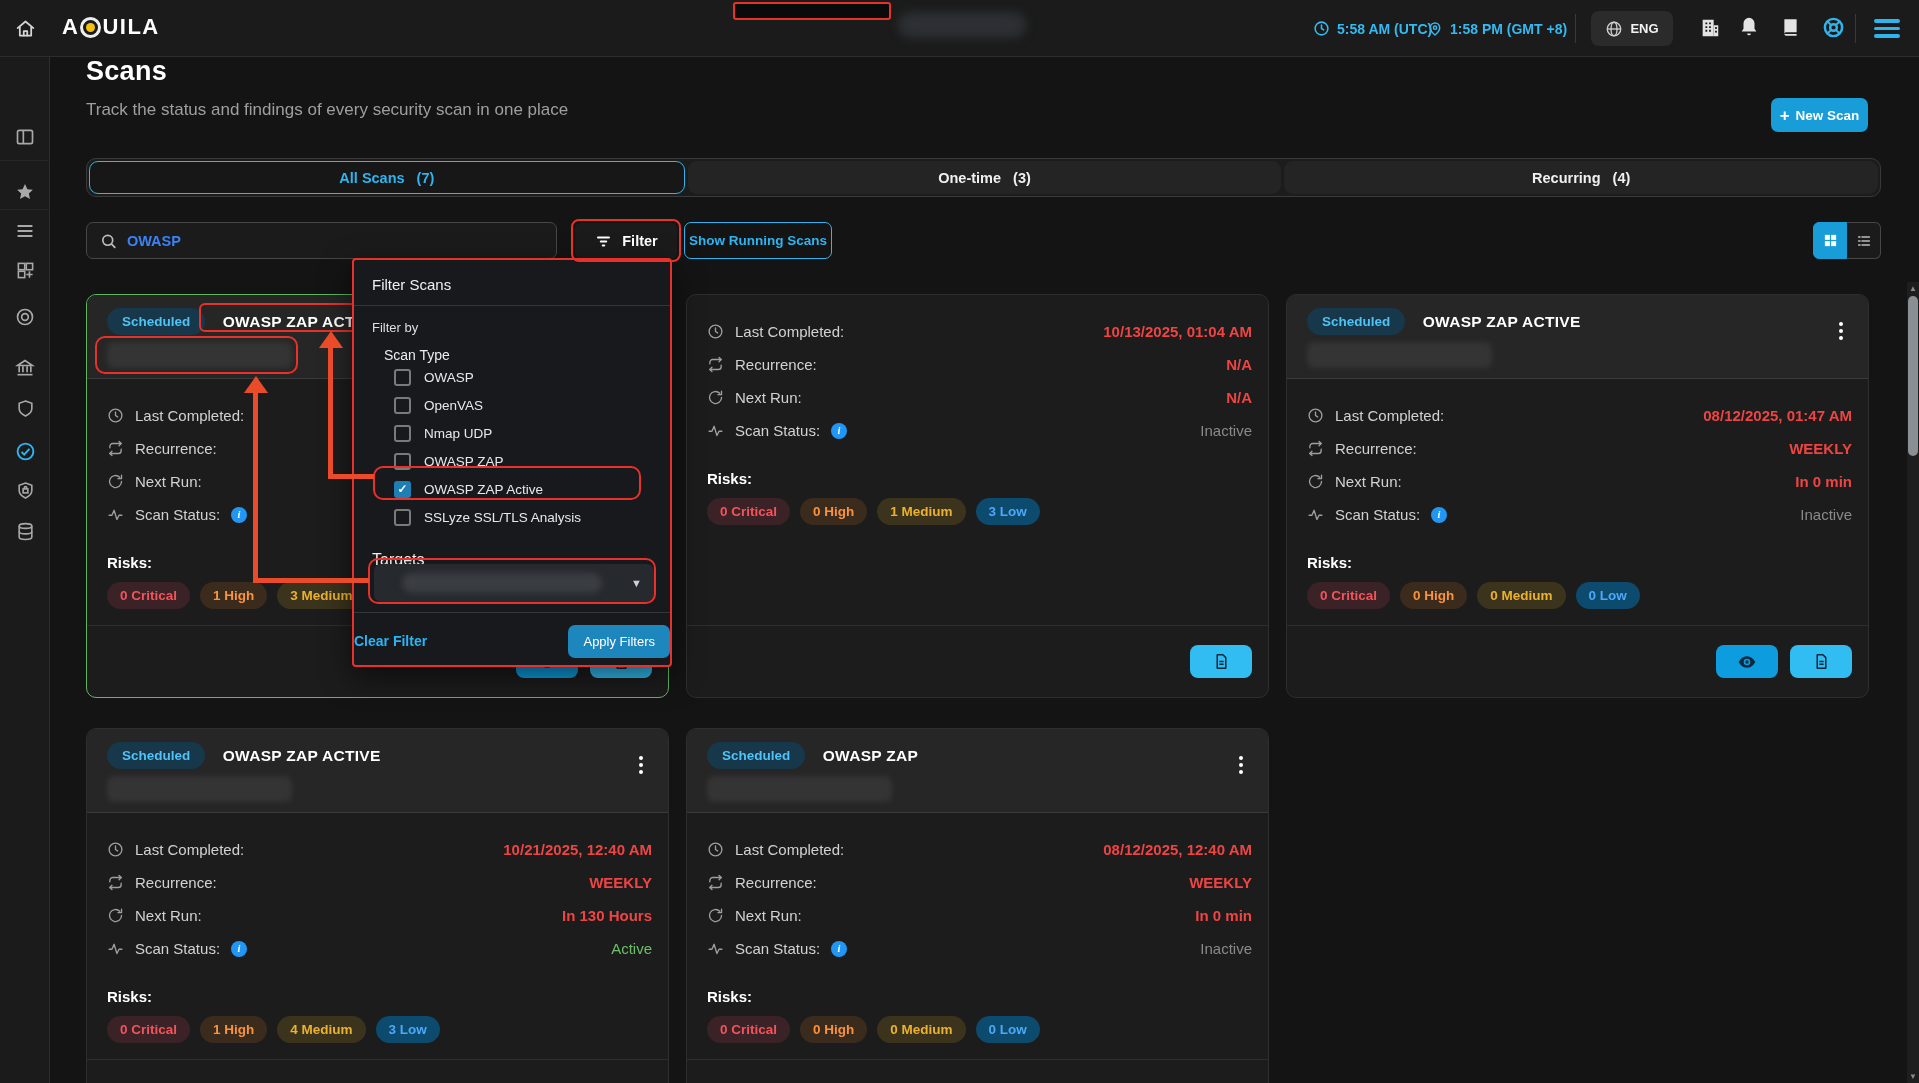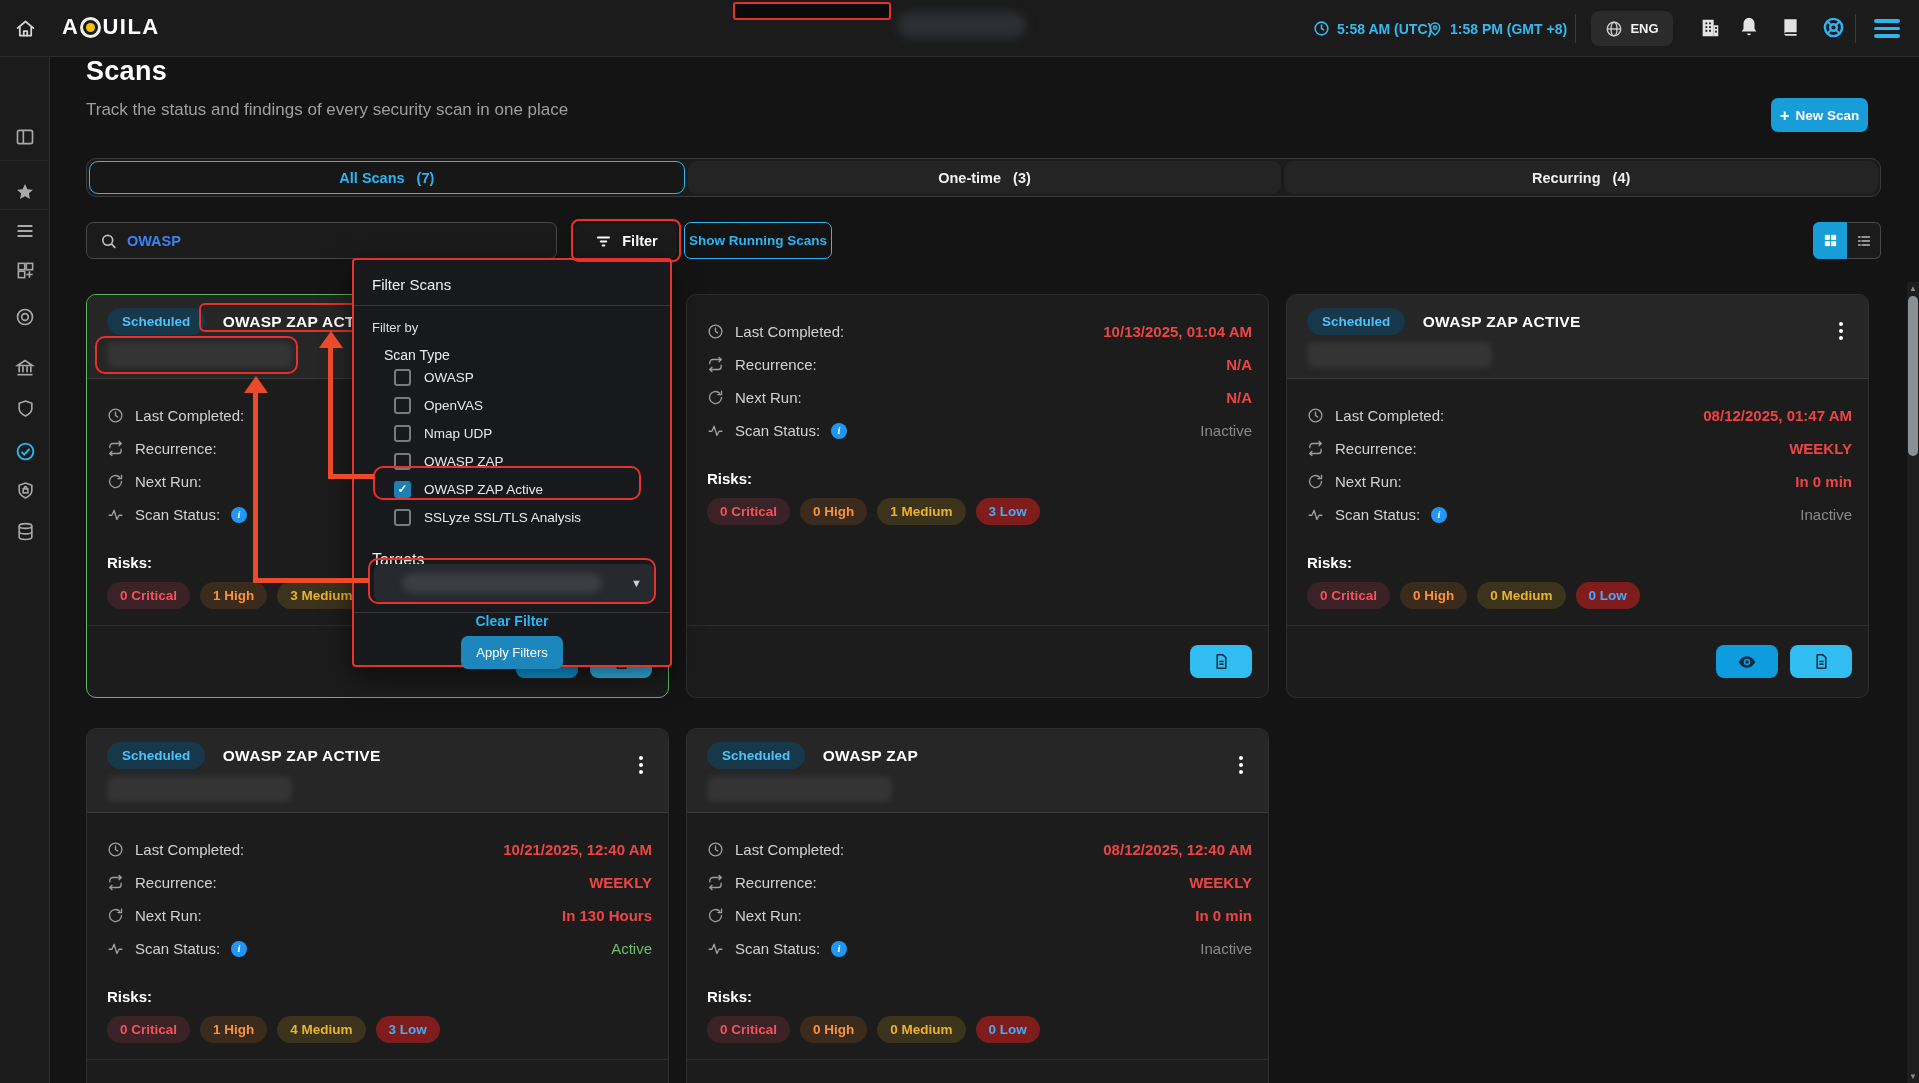--- a/index.html
+++ b/index.html
@@ -97,21 +97,21 @@
   .fval.status--active { color:#6abf69; font-weight:normal; }
   .info-icon { width:16px; height:16px; border-radius:50%; background:#2196f3; color:#fff;
     font-size:10.5px; font-weight:bold; display:inline-flex; align-items:center; justify-content:center;
     font-family:"Liberation Serif", serif; font-style:italic; }
   .risks-label { margin-top:23px; font-size:15px; font-weight:bold; }
   .chips { margin-top:11px; display:flex; gap:10px; }
   .chip { padding:6px 13px; border-radius:15px; font-size:13.5px; font-weight:bold; white-space:nowrap; }
   .chip--critical { color:#f5535a; background:#3b2227; }
   .chip--high     { color:#fb923c; background:#3b2b1d; }
   .chip--medium   { color:#ecb22e; background:#3b331c; }
-  .chip--low      { color:#4da8f8; background:#7f1d1d; }
+  .chip--low      { color:#4da8f8; background:#0c4a6e; }
   .card-footer { position:absolute; left:0; right:0; bottom:0; height:72px; border-top:1px solid #2e2e2e;
     display:flex; align-items:center; justify-content:flex-end; gap:12px; padding:0 16px; }
   .btn-eye, .btn-file { width:62px; height:33px; border:none; border-radius:8px; display:flex;
     align-items:center; justify-content:center; cursor:pointer; color:#0b2a3d; }
   .btn-eye  { background:#0d9dde; }
   .btn-file { background:#32bdf2; }
 
   
   .filter-panel { position:absolute; left:352px; top:258px; width:320px; height:409px; background:#17191d;
     border:2px solid #e8312a; border-radius:4px; z-index:10; box-shadow:0 10px 30px rgba(0,0,0,.55); }
@@ -124,21 +124,21 @@
     flex:none; display:flex; align-items:center; justify-content:center; }
   .cbx.checked { background:#1d7fb5; border-color:#1d7fb5; color:#fff; font-size:12px; font-weight:bold; }
   .fp-opt span.lbl { font-size:13.5px; color:#e8e8e8; }
   .fp-targets { padding:20px 18px 0; font-size:16px; color:#ececec; }
   .fp-dropdown { position:absolute; left:20px; top:304px; width:280px; height:38px; background:#26292e;
     border-radius:7px; display:flex; align-items:center; padding:0 12px; cursor:pointer; }
   .fp-dd-redact { width:200px; height:20px; background:#3a3d42; border-radius:10px; filter:blur(3px);
     margin:0 auto 0 16px; }
   .fp-dd-caret { color:#cfcfcf; font-size:11px; }
   .fp-footer { position:absolute; left:0; right:0; top:352px; border-top:1px solid #33363b; height:57px;
-    display:flex; align-items:center; justify-content:space-between; padding:0 0;flex-direction:column; }
+    display:flex; align-items:center; justify-content:space-between; padding:0 0; }
   .fp-clear { background:none; border:none; color:#29b6f6; font-size:14px; font-weight:bold;
     cursor:pointer; font-family:inherit; }
   .fp-apply { background:#1d87bd; border:none; border-radius:7px; color:#fff; font-size:13px;
     padding:9px 15px; cursor:pointer; font-family:inherit; }
 
   
   .anno-box { position:absolute; border:2px solid #e8312a; pointer-events:none; }
   .z5  { z-index:5; }  .z20 { z-index:20; } .z40 { z-index:40; }
   .arrow-seg { position:absolute; background:#ea4b28; pointer-events:none; z-index:20; }
   .arrow-head { position:absolute; width:0; height:0; border-left:12px solid transparent;

